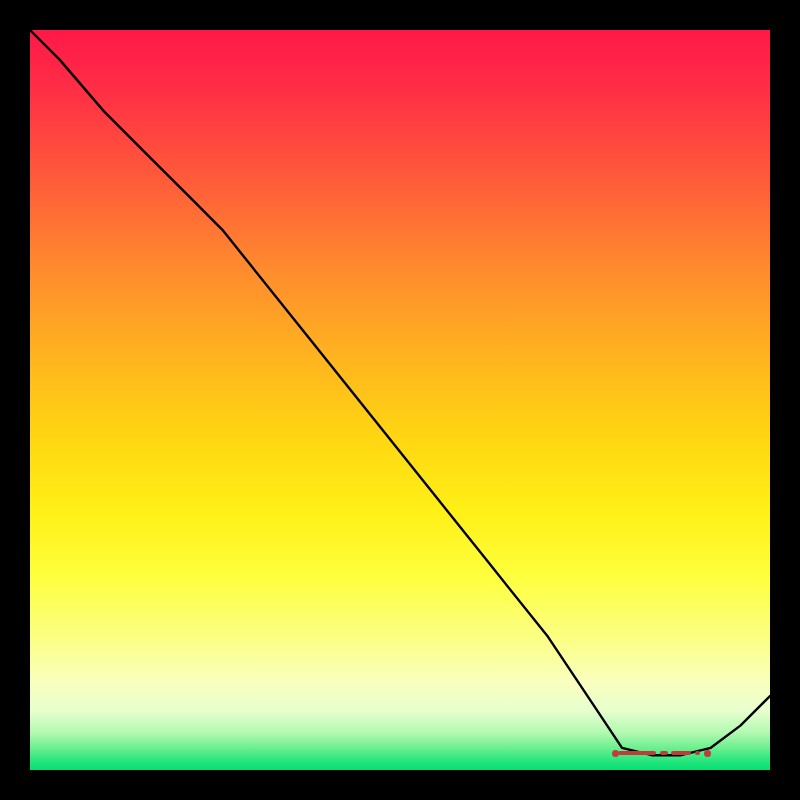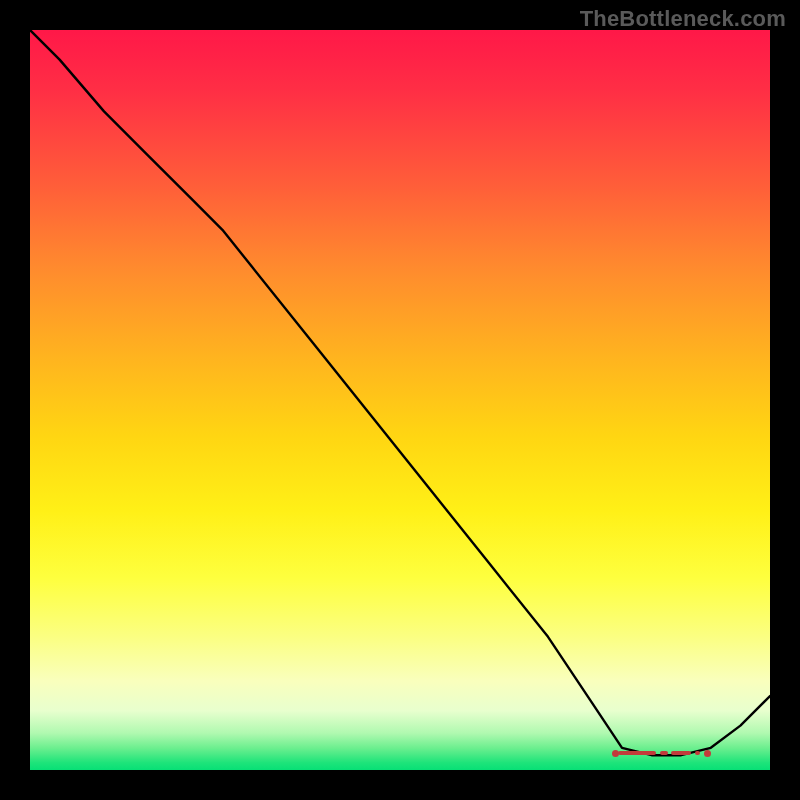--- a/index.html
+++ b/index.html
@@ -73,21 +73,20 @@
     width: 7px;
     height: 7px;
     background: #c23b3b;
     border-radius: 50%;
     top: -0.5px;
   }
 </style>
 </head>
 <body>
 <div class="outer">
-  <div class="watermark">TheBottleneck.com</div>
   <div class="plot">
     <div class="gradient"></div>
     <svg class="curve" viewBox="0 0 740 740" preserveAspectRatio="none">
       <path id="curve-path" d="M0.0 0.0 L29.6 29.6 L74.0 81.4 L118.4 125.8 L162.8 170.2 L192.4 199.8 L222.0 236.8 L281.2 310.8 L340.4 384.8 L399.6 458.8 L458.8 532.8 L518.0 606.8 L562.4 673.4 L592.0 717.8 L621.6 725.2 L651.2 725.2 L680.8 717.8 L710.4 695.6 L740.0 666.0" fill="none" stroke="#000" stroke-width="2.4" stroke-linejoin="round" stroke-linecap="round"></path>
     </svg>
     <div class="valley">
       <span class="dot" style="left:-4px"></span>
       <span class="bar" style="left:2px;width:38px"></span>
       <span class="bar" style="left:44px;width:8px"></span>
       <span class="bar" style="left:55px;width:20px"></span>

